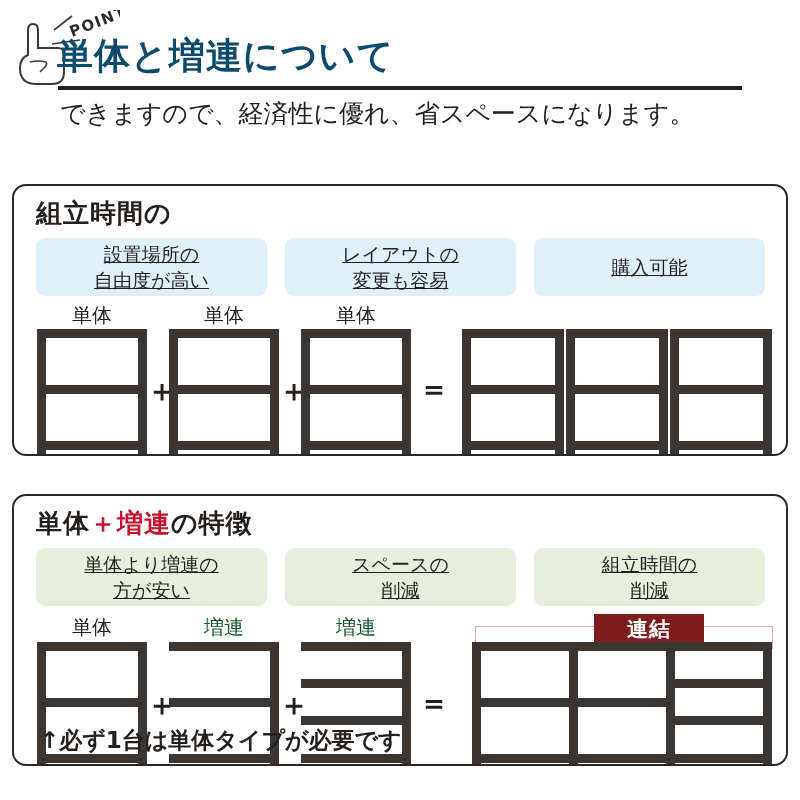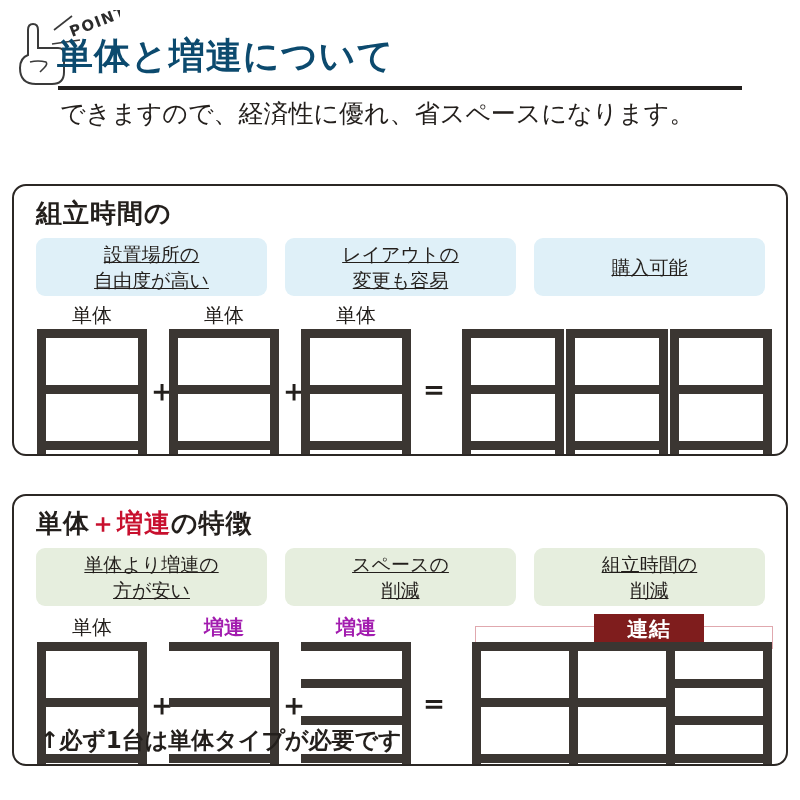--- a/index.html
+++ b/index.html
@@ -64,21 +64,21 @@
 
   
   .diagram{position:absolute;left:0;width:776px;}
   #diagram-tantai{top:118px;height:152px;}
   #diagram-zouren{top:118px;height:198px;}
 
   .unit-label{
     position:absolute;font-size:20px;line-height:22px;font-weight:400;
     text-align:center;white-space:nowrap;color:#231f1c;
   }
-  .unit-label.red{color:#a21caf;font-weight:bold;}
+  .unit-label.red{color:#14532d;}
 
   .op{
     position:absolute;font-size:30px;font-weight:700;line-height:30px;
     color:#231f1c;text-align:center;
   }
 
   
   .rack{position:absolute;}
   .post{position:absolute;background:#3b3632;width:9px;}
   .shelf{position:absolute;background:#3b3632;height:9px;}

